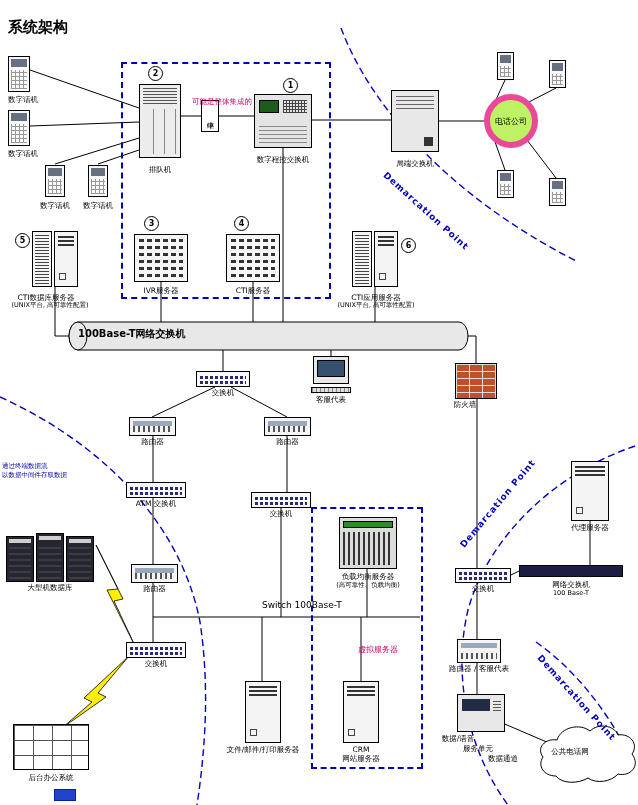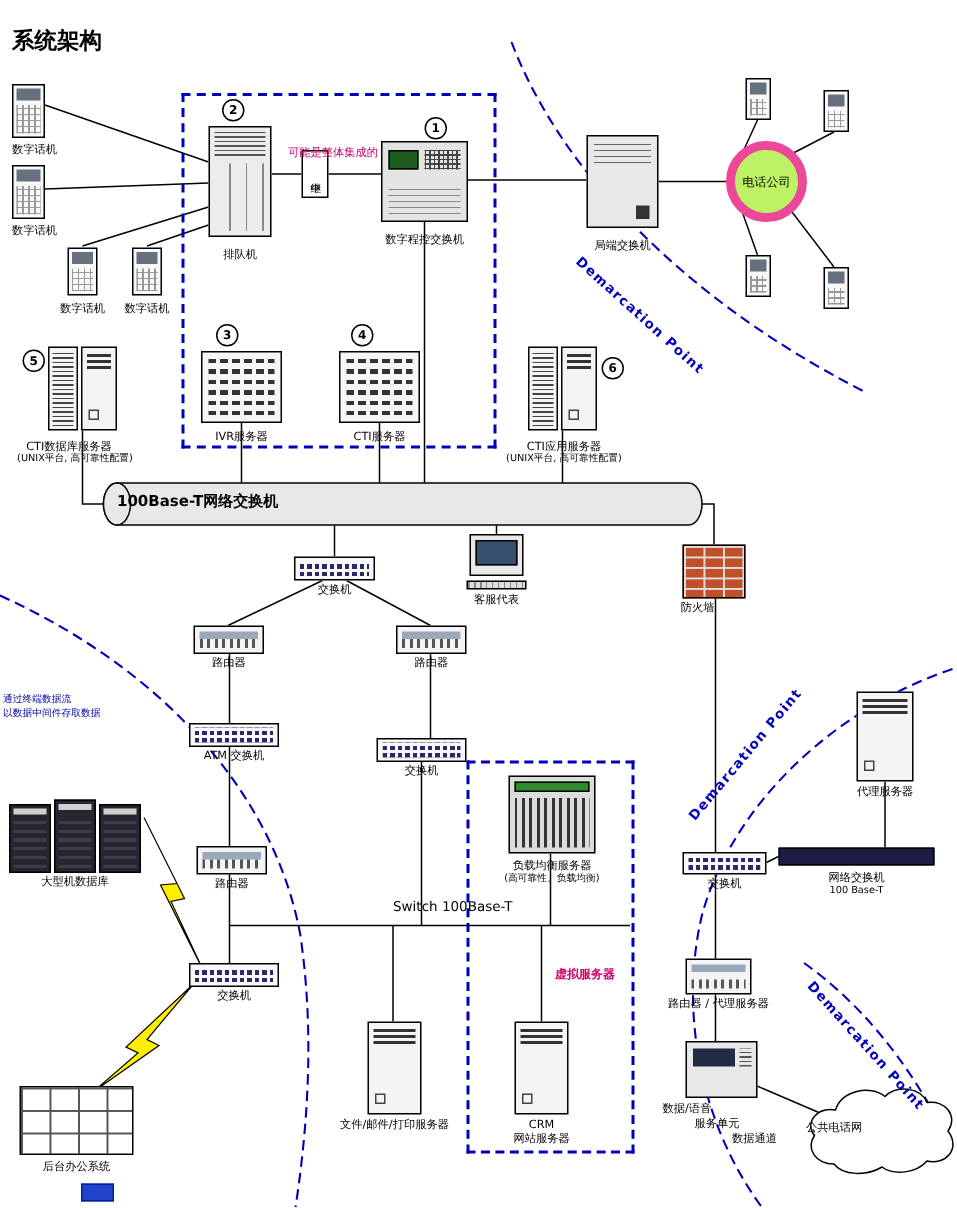--- a/index.html
+++ b/index.html
@@ -103,21 +103,21 @@
     background:#bef264; display:flex; align-items:center; justify-content:center; font-size:8px; z-index:2; }
 
   .gridicon { background:#fff; border:1px solid #000; position:absolute; z-index:2;
     background-image:linear-gradient(#555 1px,transparent 1px),linear-gradient(90deg,#555 1px,transparent 1px);
     background-size:19px 15px; }
 
   .bluebox { position:absolute; background:#2244cc; border:1px solid #002299; z-index:2; }
 
   .cyl-label { position:absolute; font-size:10px; font-weight:bold; text-align:left; z-index:4; }
   .sw100 { position:absolute; font-size:9px; white-space:nowrap; z-index:4; }
-  .virtual { position:absolute; color:#cc0066; font-size:8px; font-weight:bold; text-align:right; white-space:nowrap; z-index:4; }
+  .virtual { position:absolute; color:#cc0066; font-size:8px; font-weight:normal; text-align:center; white-space:nowrap; z-index:4; }
 </style>
 </head>
 <body>
 
 <div class="page">
 
   <svg class="wires" width="638" height="805" viewBox="0 0 638 805">
     <g stroke="#000" stroke-width="1" fill="none">
       <line x1="30" y1="70" x2="139" y2="108"></line>
       <line x1="30" y1="126" x2="139" y2="122"></line>
@@ -282,27 +282,27 @@
 
   <div class="dev towerbox" style="left:571px;top:461px;width:38px;height:60px;"></div>
   <div class="lbl" style="left:570px;top:523px;width:40px;">代理服务器</div>
   <div class="dev darkbar" style="left:519px;top:565px;width:104px;height:12px;"></div>
   <div class="lbl" style="left:540px;top:580px;width:62px;">网络交换机</div>
   <div class="lbl small" style="left:544px;top:590px;width:54px;">100 Base-T</div>
   <div class="dev switchstrip" style="left:455px;top:568px;width:56px;height:15px;"></div>
   <div class="lbl" style="left:455px;top:584px;width:56px;">交换机</div>
 
   <div class="dev router" style="left:457px;top:639px;width:44px;height:24px;"></div>
-  <div class="lbl" style="left:428px;top:664px;width:102px;">路由器 / 代理服务器</div>
+  <div class="lbl" style="left:428px;top:664px;width:102px;">路由器 / 客服代表</div>
   <div class="dev dvsu" style="left:457px;top:694px;width:48px;height:38px;"></div>
   <div class="lbl" style="left:432px;top:734px;width:52px;">数据/语音</div>
   <div class="lbl" style="left:452px;top:744px;width:52px;">服务单元</div>
   <div class="lbl left" style="left:488px;top:754px;">数据通道</div>
 
-  <div class="lbl" style="left:520px;top:747px;width:72px;">公共电话网</div>
+  <div class="lbl" style="left:534px;top:747px;width:72px;">公共电话网</div>
 
   <div class="gridicon" style="left:13px;top:724px;width:76px;height:46px;"></div>
   <div class="lbl" style="left:14px;top:773px;width:74px;">后台办公系统</div>
   <div class="bluebox" style="left:54px;top:789px;width:22px;height:12px;"></div>
 
   <div class="demar" style="left:388px;top:170px;transform:rotate(42deg);">Demarcation Point</div>
   <div class="demar" style="left:458px;top:543px;transform:rotate(-50deg);">Demarcation Point</div>
   <div class="demar" style="left:543px;top:653px;transform:rotate(48deg);">Demarcation Point</div>
 
 </div>

